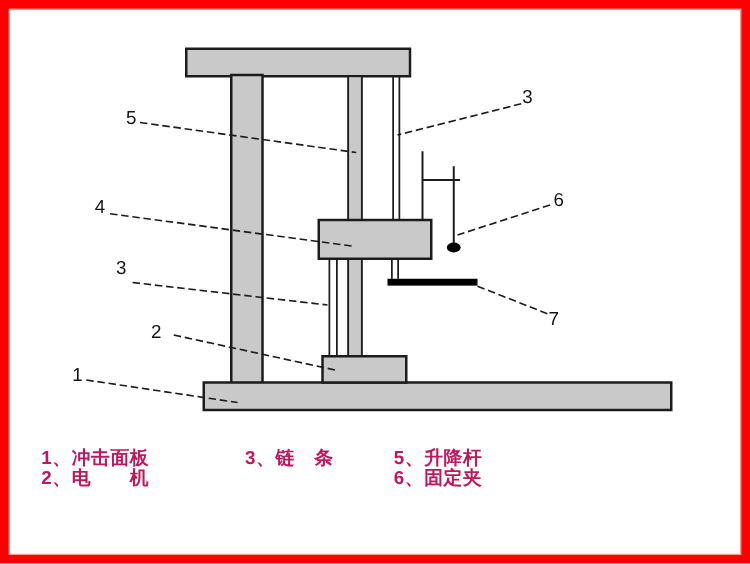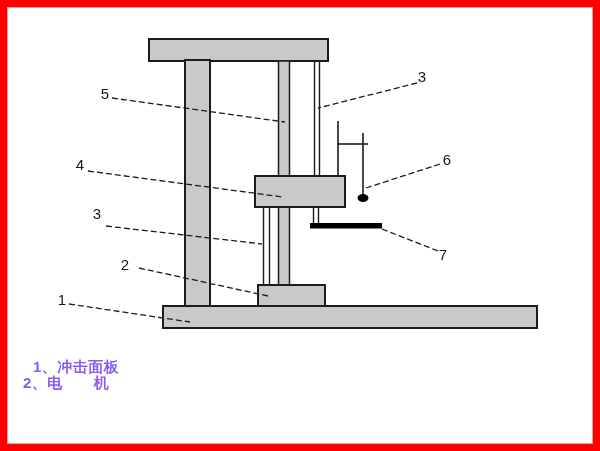--- a/index.html
+++ b/index.html
@@ -19,21 +19,21 @@
     z-index:5;
   }
   svg.diagram{position:absolute;left:0;top:0;z-index:1;}
   .legend{
     position:absolute;left:0;top:0;width:600px;height:451px;z-index:2;
   }
   .legend-item{
     position:absolute;
     font-size:15px;
     font-weight:bold;
-    color:#8b5cf6;
+    color:#be185d;
     letter-spacing:0.5px;
     white-space:pre;
     line-height:16px;
   }
   text.part-num{
     font-family:"Liberation Sans", sans-serif;
     font-size:15px;
     fill:#151515;
   }
 </style>
@@ -90,17 +90,20 @@
       <text class="part-num" x="125" y="270">2</text>
       <text class="part-num" x="62" y="305">1</text>
       <text class="part-num" x="422" y="82">3</text>
       <text class="part-num" x="447" y="165">6</text>
       <text class="part-num" x="443" y="260">7</text>
     </g>
   </svg>
 
   <div class="legend">
     <div class="legend-item" style="left:33px;  top:359px;">1、冲击面板</div>
-    <div class="legend-item" style="left:23px;  top:375px;">2、电　　机</div>
+    <div class="legend-item" style="left:33px;  top:375px;">2、电　　机</div>
+    <div class="legend-item" style="left:196px; top:359px;">3、链　条</div>
+    <div class="legend-item" style="left:315px; top:359px;">5、升降杆</div>
+    <div class="legend-item" style="left:315px; top:375px;">6、固定夹</div>
   </div>
 
   <div class="red-frame"></div>
 </div>
 
 </body></html>

